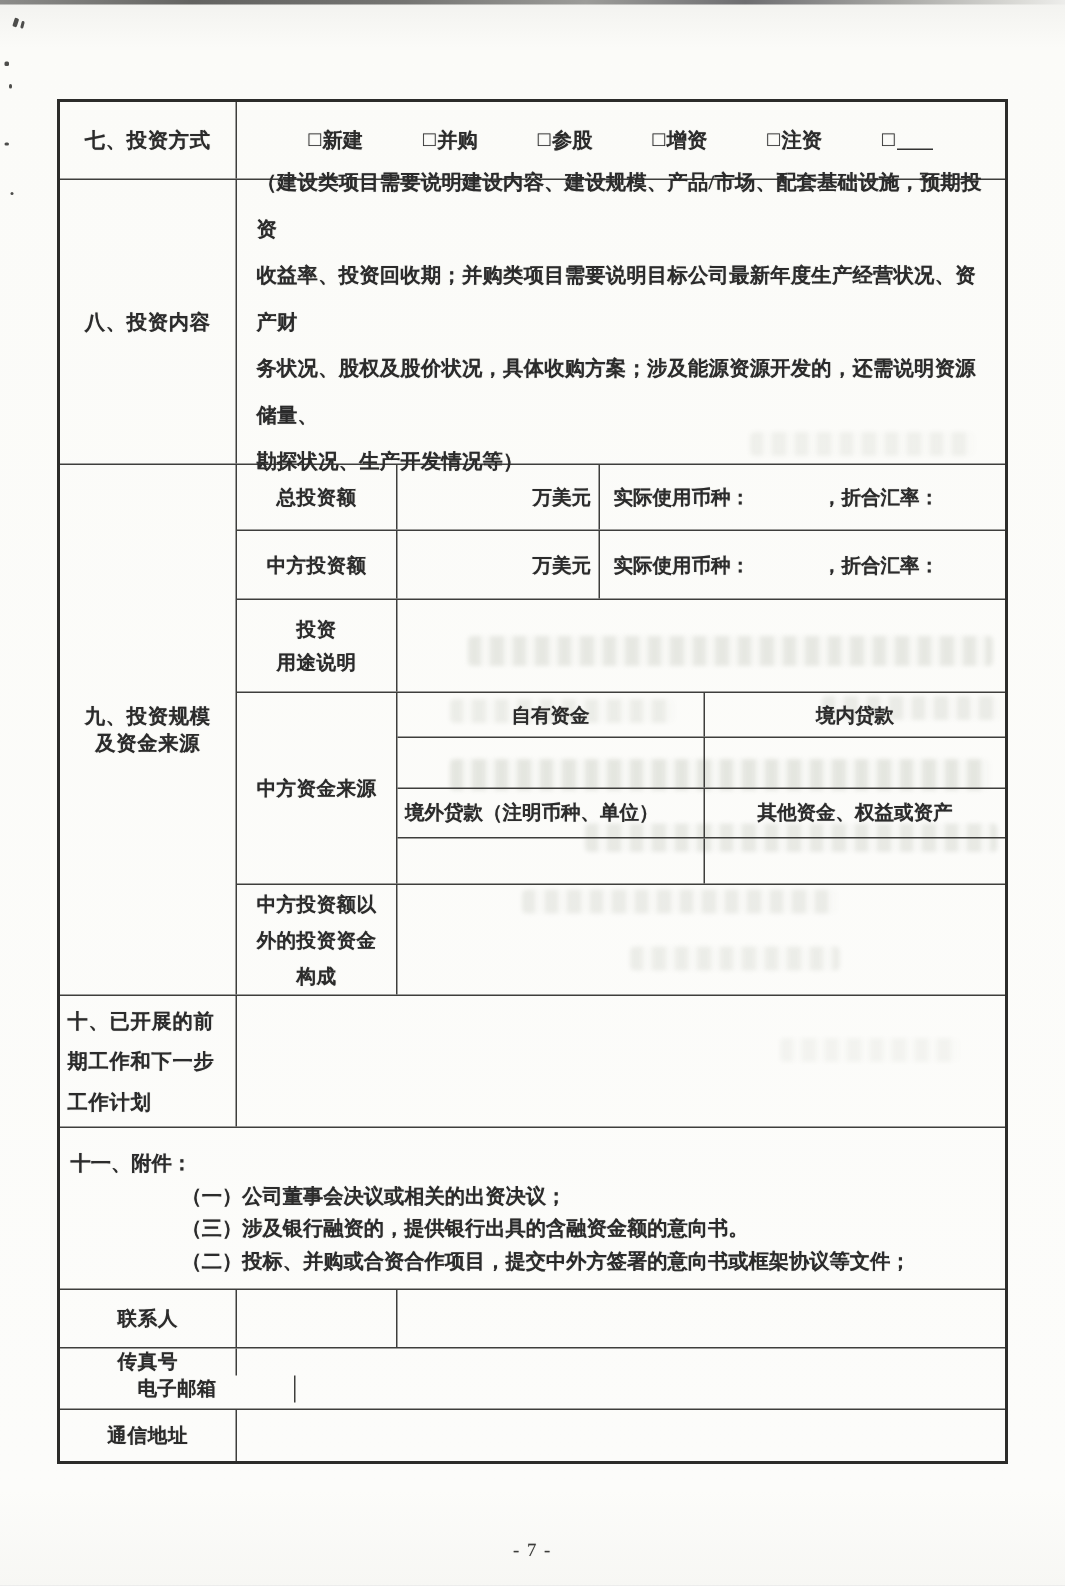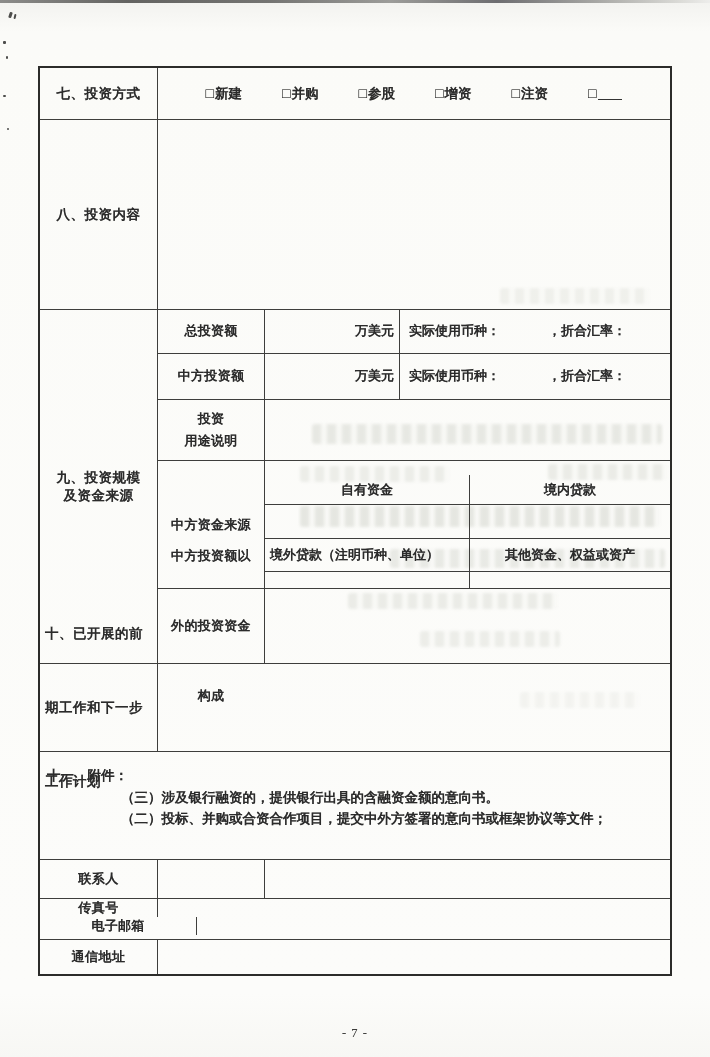--- a/index.html
+++ b/index.html
@@ -59,21 +59,21 @@
   .subtbl{flex:1;display:flex;flex-direction:column;}
   .strow{display:flex;border-bottom:1px solid #3e3e3c;flex:0 0 auto;}
   .strow:last-child{border-bottom:none;}
   .stc1{width:205px;border-right:1px solid #3e3e3c;display:flex;align-items:center;
       font-size:13px;font-weight:700;}
   .stc1.center{justify-content:center;}
   .stc1.left{padding-left:5px;}
   .stc2{flex:1;display:flex;align-items:center;justify-content:center;font-size:13px;font-weight:700;}
 
   
-  .cA.topleft{align-items:flex-start;text-align:left;padding-left:5px;line-height:27px;gap:47px;}
+  .cA.topleft{align-items:flex-start;text-align:left;padding-left:5px;line-height:27px;}
 
   
   .attach{flex:1;padding:13px 6px 0 7px;font-size:13.5px;font-weight:700;line-height:21.5px;}
   .attach .item{margin-left:74px;}
 
   
   .cV1{width:107px;border-right:1px solid #3e3e3c;}
   .cL2{width:157px;border-right:1px solid #3e3e3c;display:flex;align-items:center;
       justify-content:center;font-size:13px;font-weight:700;letter-spacing:.2px;}
   .cV2{flex:1;}
@@ -132,20 +132,26 @@
         </span>
         <span class="opt">
           <span class="box">□</span>
           <span class="blankline"></span>
         </span>
       </div>
     </div>
 
     <div class="row" style="height:190px;">
       <div class="cA txt">八、投资内容</div>
+      <div class="para txt">
+        <div>（建设类项目需要说明建设内容、建设规模、产品/市场、配套基础设施，预期投资</div>
+        <div>收益率、投资回收期；并购类项目需要说明目标公司最新年度生产经营状况、资产财</div>
+        <div>务状况、股权及股价状况，具体收购方案；涉及能源资源开发的，还需说明资源储量、</div>
+        <div>勘探状况、生产开发情况等）</div>
+      </div>
     </div>
 
     <div class="row" style="height:354px;">
       <div class="cA txt">
         <div>九、投资规模</div>
         <div>及资金来源</div>
       </div>
       <div class="colstack">
 
         <div class="srow" style="height:44px;">
@@ -172,41 +178,41 @@
           <div class="cB txt">
             <div>投资</div>
             <div>用途说明</div>
           </div>
           <div class="cEmpty"></div>
         </div>
 
         <div class="srow" style="height:128px;">
           <div class="cB txt">中方资金来源</div>
           <div class="subtbl">
-            <div class="strow" style="height:30px;margin-top:14px;">
+            <div class="strow" style="height:30px;">
               <div class="stc1 center txt">自有资金</div>
               <div class="stc2 txt">境内贷款</div>
             </div>
             <div class="strow" style="height:34px;">
               <div class="stc1"></div>
               <div class="stc2"></div>
             </div>
             <div class="strow" style="height:33px;text-align:center;">
               <div class="stc1 left txt">境外贷款（注明币种、单位）</div>
               <div class="stc2 txt">其他资金、权益或资产</div>
             </div>
             <div class="strow" style="height:31px;flex:1;">
               <div class="stc1"></div>
               <div class="stc2"></div>
             </div>
           </div>
         </div>
 
         <div class="srow" style="height:74px;flex:1;">
-          <div class="cB txt" style="line-height:24px;gap:46px;">
+          <div class="cB txt" style="line-height:24px;">
             <div>中方投资额以</div>
             <div>外的投资资金</div>
             <div>构成</div>
           </div>
           <div class="cEmpty"></div>
         </div>
 
       </div>
     </div>
 
@@ -215,20 +221,21 @@
         <div>十、已开展的前</div>
         <div>期工作和下一步</div>
         <div>工作计划</div>
       </div>
       <div class="cRest"></div>
     </div>
 
     <div class="row" style="height:108px;">
       <div class="attach txt">
         <div>十一、附件：</div>
+        <div class="item">（一）公司董事会决议或相关的出资决议；</div>
         <div class="item">（三）涉及银行融资的，提供银行出具的含融资金额的意向书。</div>
         <div class="item">（二）投标、并购或合资合作项目，提交中外方签署的意向书或框架协议等文件；</div>
       </div>
     </div>
 
     <div class="row" style="height:39px;justify-content:flex-end;">
       <div class="cA small txt">联系人</div>
       <div class="cV1"></div>
       <div class="cV2"></div>
     </div>

